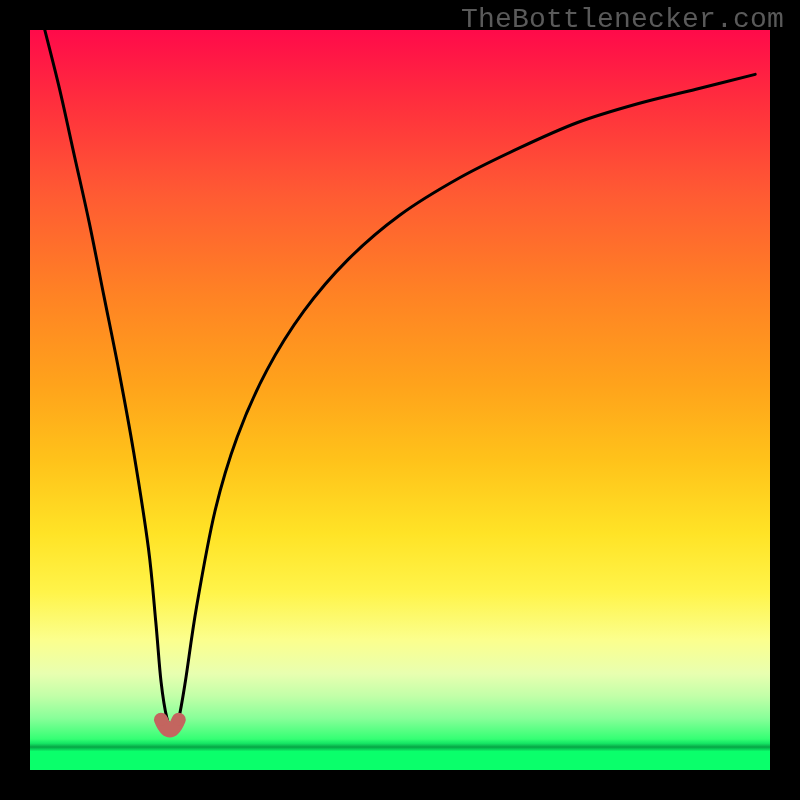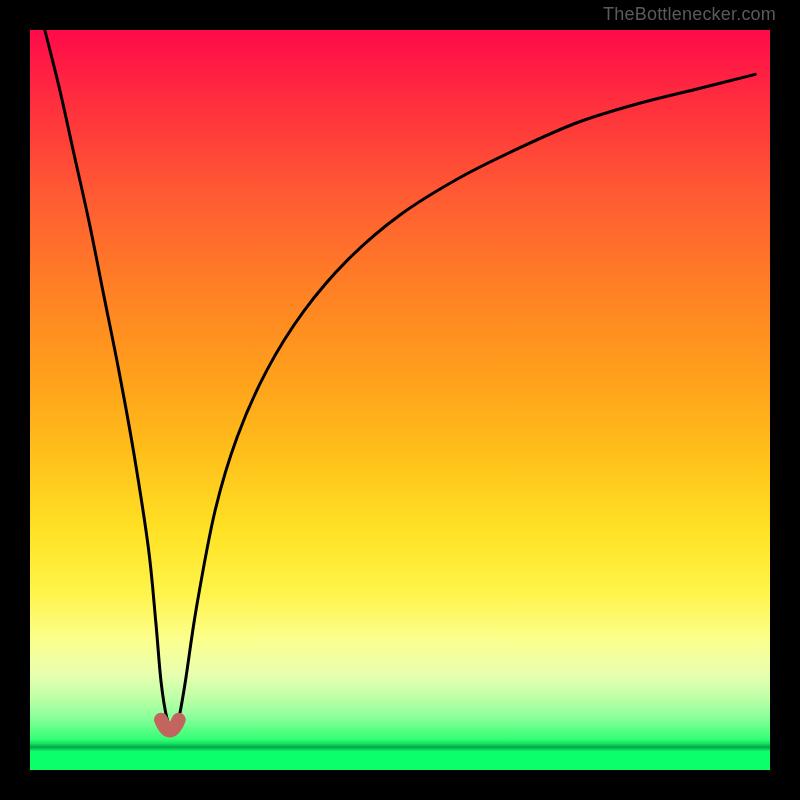--- a/index.html
+++ b/index.html
@@ -49,25 +49,26 @@
       #0aff6b 100%
     );
   }
   .curve {
     position: absolute;
     inset: 0;
   }
   .watermark {
     position: absolute;
     top: 4px;
-    right: 24px;
+    right: 16px;
     color: #5a5a5a;
-    font-size: 18px;
+    font-size: 28px;
     letter-spacing: 0.2px;
     user-select: none;
+    font-family: Liberation Mono, monospace;
   }
 </style>
 </head>
 <body>
 
 <div class="frame">
   <div class="plot-area">
     <div class="gradient-bg"></div>
     <svg class="curve" viewBox="0 0 740 740" preserveAspectRatio="none">
         <path d="M 14.8,0 C 17.266666666666666,9.866666666666655 24.666666666666668,38.23333333333325 29.6,59.19999999999993 C 34.53333333333333,80.16666666666661 39.46666666666667,103.60000000000007 44.4,125.80000000000007 C 49.33333333333333,148.00000000000009 54.266666666666666,168.96666666666667 59.2,192.39999999999998 C 64.13333333333334,215.8333333333333 69.06666666666666,241.73333333333332 74,266.4 C 78.93333333333334,291.06666666666666 83.86666666666666,314.5 88.8,340.4 C 93.73333333333333,366.29999999999995 98.66666666666667,392.2 103.60000000000001,421.8 C 108.53333333333335,451.40000000000003 114.7,489.6333333333333 118.4,518 C 122.10000000000001,546.3666666666667 123.70333333333335,569.8 125.80000000000001,592 C 127.89666666666668,614.2 129.13,635.1666666666667 130.98,651.2 C 132.82999999999998,667.2333333333333 134.92666666666668,680.1833333333334 136.9,688.2 C 138.87333333333333,696.2166666666667 140.84666666666666,699.3 142.82,699.3 C 144.79333333333332,699.3 146.64333333333335,696.2166666666667 148.74,688.2 C 150.83666666666667,680.1833333333334 152.44,669.7 155.4,651.2 C 158.36,632.7 161.56666666666666,605.5666666666667 166.5,577.2 C 171.43333333333334,548.8333333333334 178.21666666666667,509.3666666666667 185,481 C 191.78333333333333,452.6333333333333 198.5666666666667,430.43333333333334 207.20000000000002,407 C 215.83333333333334,383.56666666666666 225.70000000000002,361.3666666666667 236.8,340.4 C 247.9,319.4333333333333 260.23333333333335,299.7 273.8,281.2 C 287.3666666666667,262.7 302.16666666666663,245.43333333333337 318.2,229.40000000000003 C 334.23333333333335,213.3666666666667 351.5,198.56666666666666 370,185 C 388.5,171.43333333333334 409.46666666666664,159.1 429.2,148 C 448.93333333333334,136.9 468.6666666666667,127.64999999999998 488.40000000000003,118.39999999999998 C 508.1333333333334,109.14999999999998 527.8666666666667,99.89999999999999 547.6,92.5 C 567.3333333333334,85.10000000000001 587.0666666666666,79.55000000000001 606.8,74 C 626.5333333333333,68.44999999999999 646.2666666666667,64.13333333333325 666,59.19999999999993 C 685.7333333333333,54.266666666666616 715.3333333333333,46.86666666666673 725.1999999999999,44.40000000000009" fill="none" stroke="#000000" stroke-width="3" stroke-linecap="round"></path>

